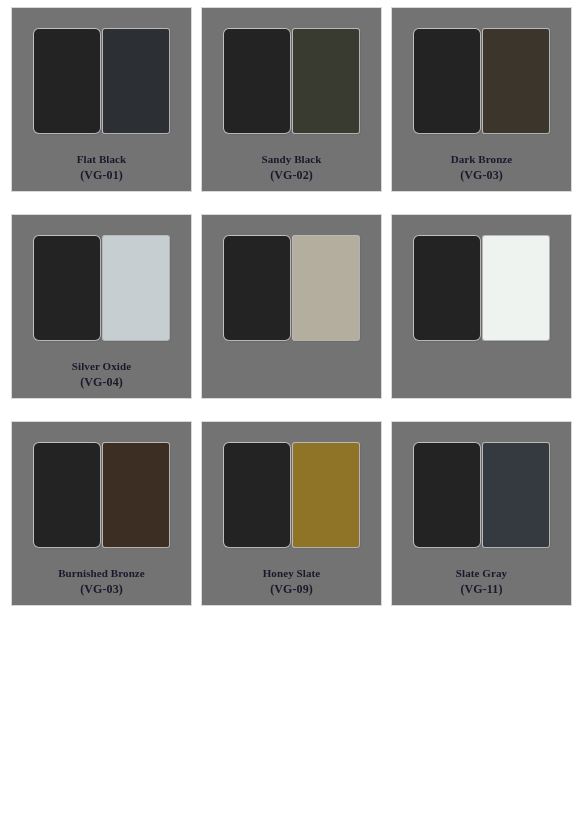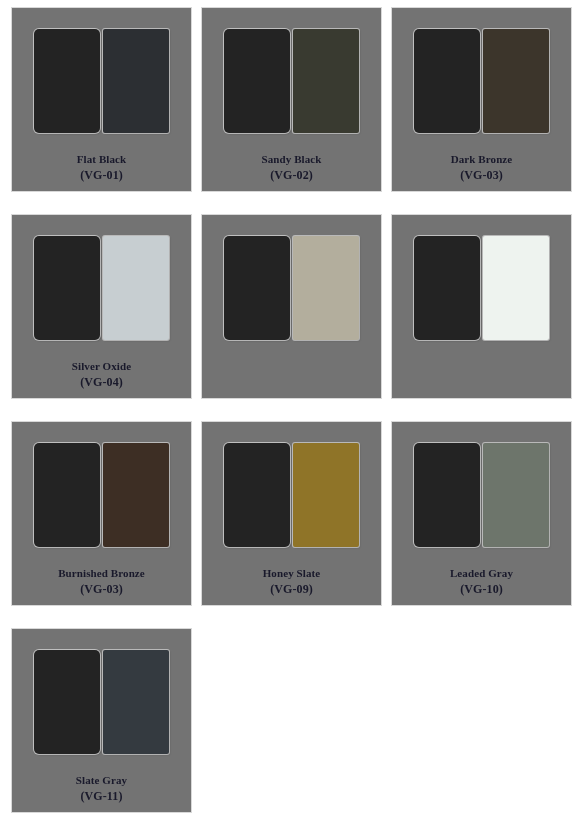--- a/index.html
+++ b/index.html
@@ -148,30 +148,20 @@
         <div class="panel panel-finish" style="background-color: rgb(143, 116, 40);"></div>
       </div>
       <div class="card-caption">
         <span class="color-name">Honey Slate</span>
         <span class="color-code">(VG-09)</span>
       </div>
     </div>
     <div class="swatch-card">
       <div class="panel-pair">
         <div class="panel panel-base" style="background-color: rgb(35, 35, 35);"></div>
-        <div class="panel panel-finish" style="background-color: rgb(109, 117, 107);"></div>
-      </div>
-      <div class="card-caption">
-        <span class="color-name">Leaded Gray</span>
-        <span class="color-code">(VG-10)</span>
-      </div>
-    </div>
-    <div class="swatch-card">
-      <div class="panel-pair">
-        <div class="panel panel-base" style="background-color: rgb(35, 35, 35);"></div>
         <div class="panel panel-finish" style="background-color: rgb(52, 58, 64);"></div>
       </div>
       <div class="card-caption">
         <span class="color-name">Slate Gray</span>
         <span class="color-code">(VG-11)</span>
       </div>
     </div>
   </div>
 
 </body></html>

